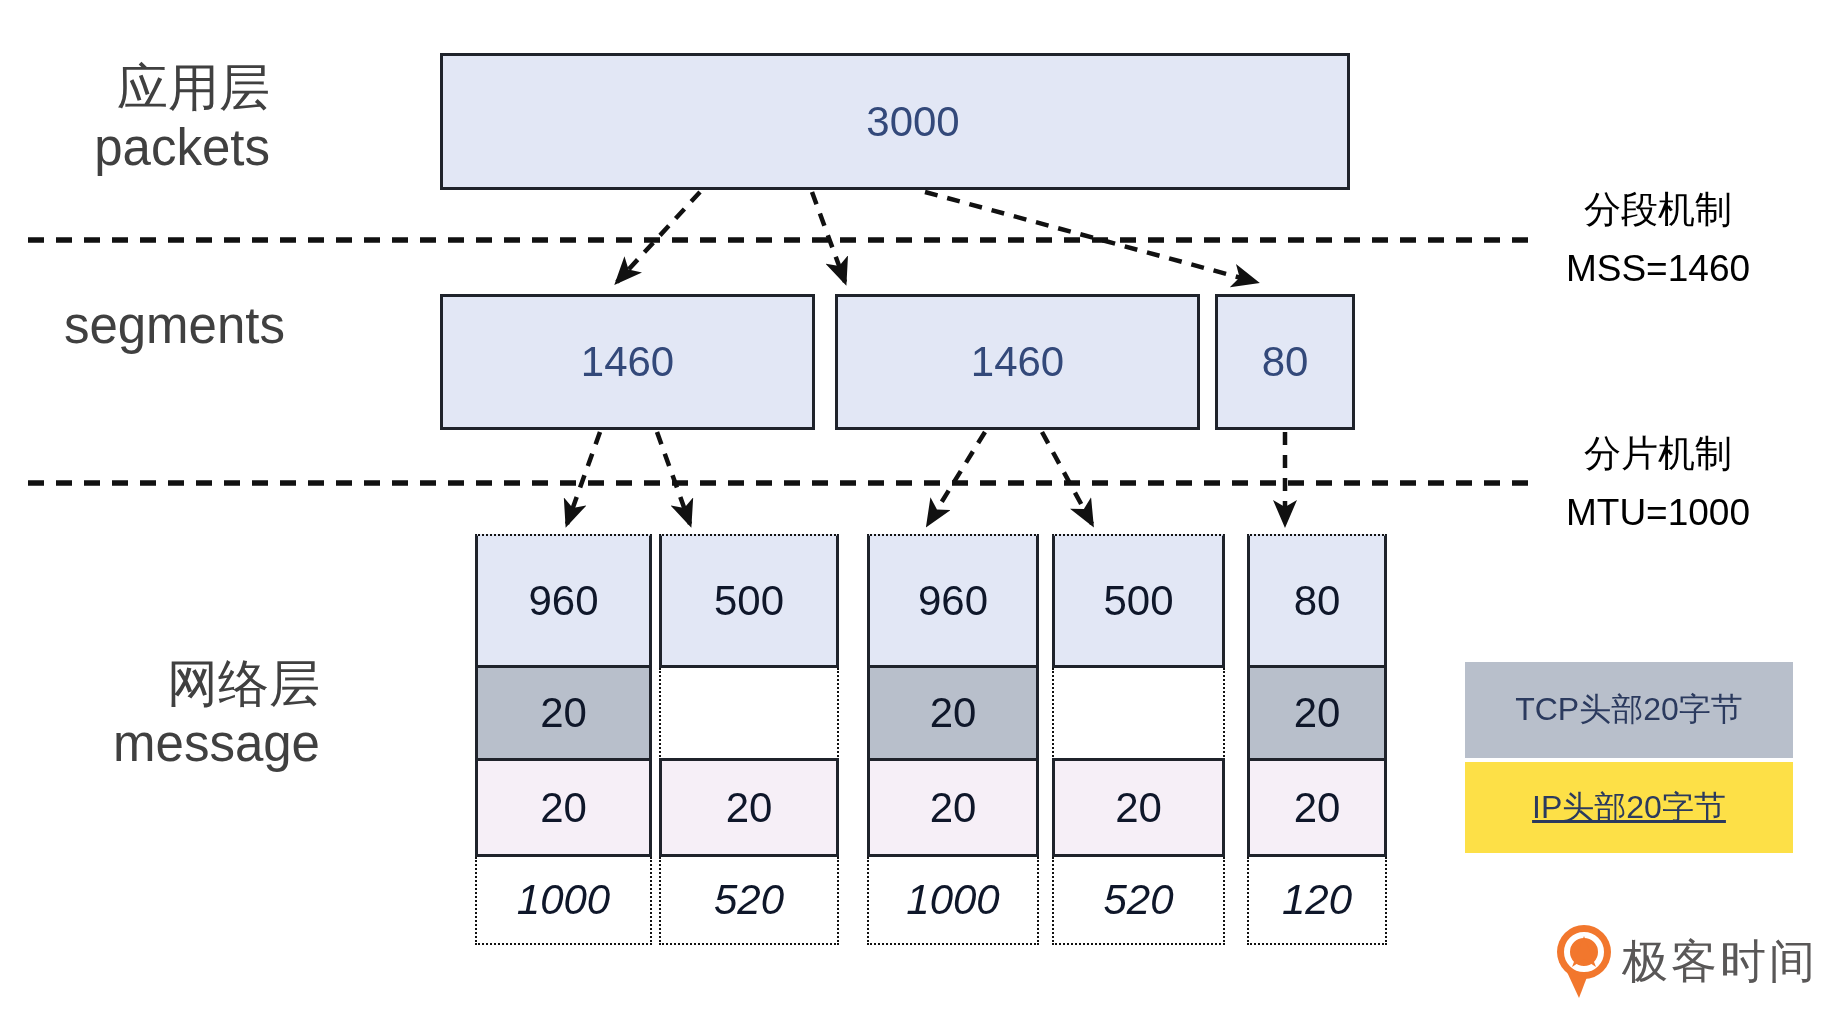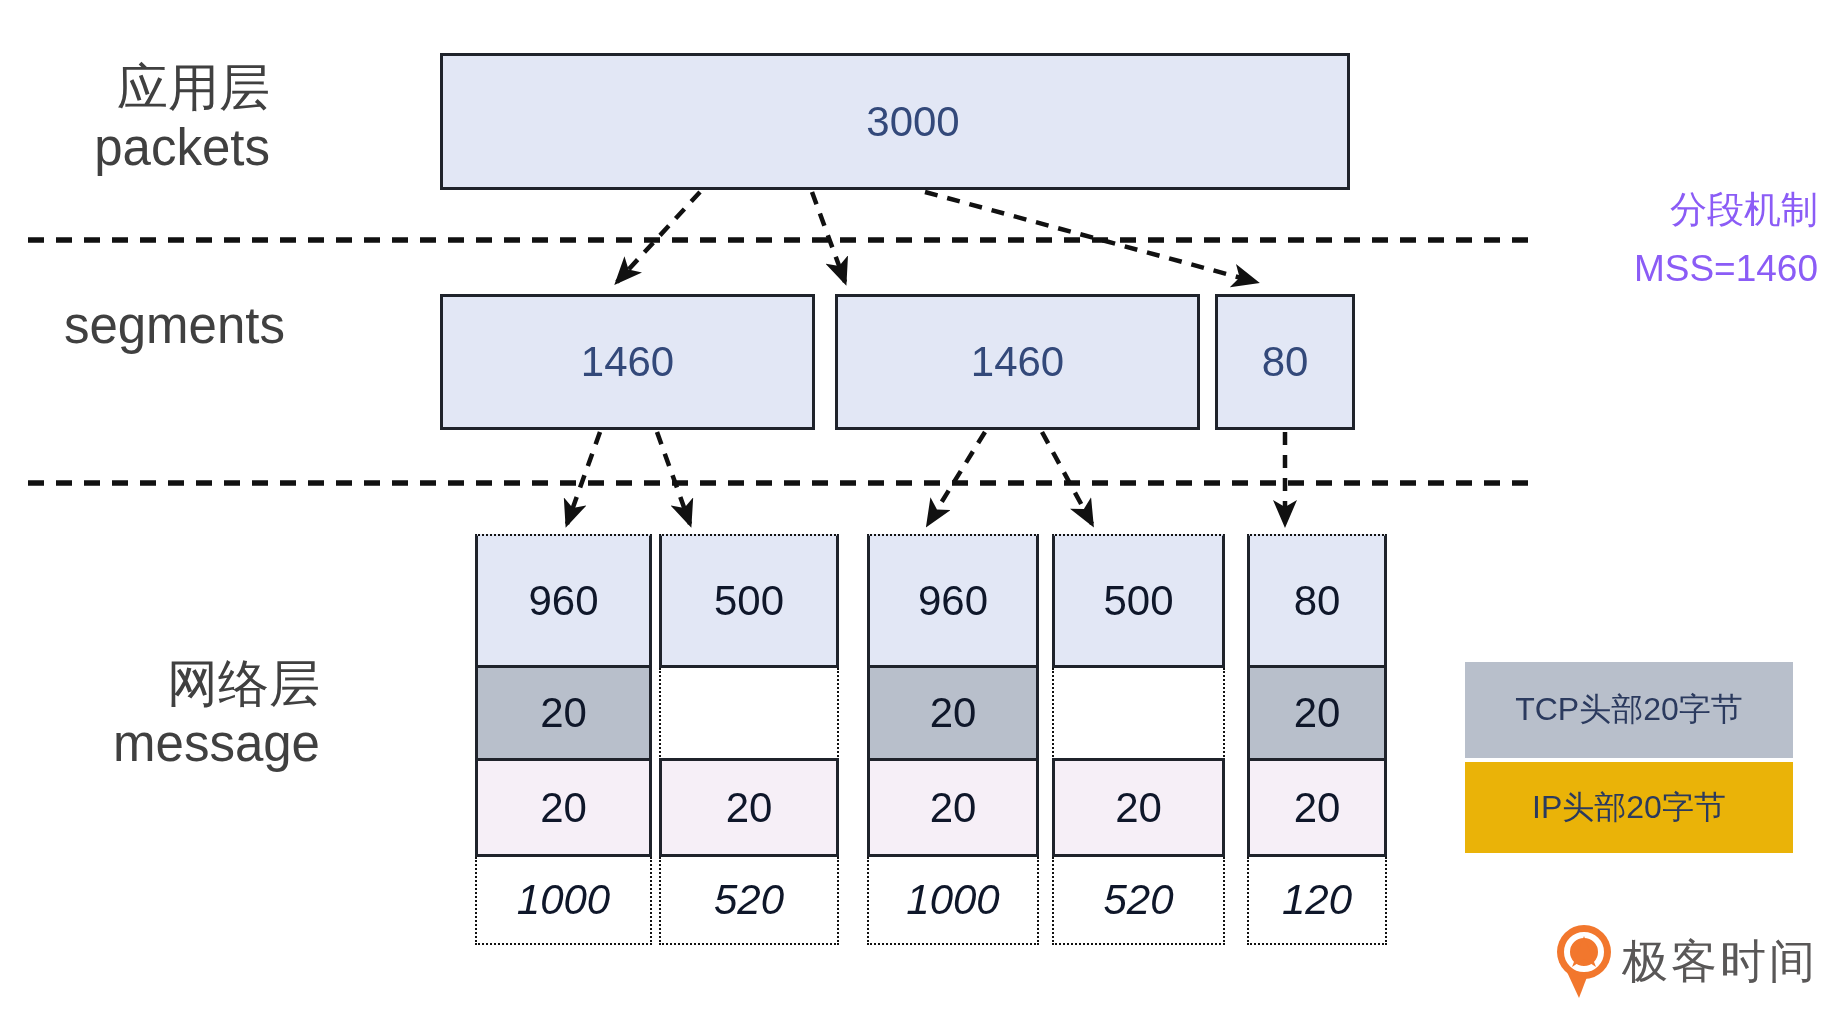--- a/index.html
+++ b/index.html
@@ -12,22 +12,22 @@
   .layer-label {
     position:absolute; width:240px; text-align:right;
     color:#404040; font-size:51px; line-height:60px;
   }
   .lbl-app       { left:30px;  top:58px;  }
   .lbl-transport { left:45px;  top:296px; }
   .lbl-network   { left:80px;  top:654px; }
 
   
   .note-label {
-    position:absolute; left:1498px; width:320px; text-align:right;
-    color:#8b5cf6; font-size:37px; line-height:59px;
+    position:absolute; left:1498px; width:320px; text-align:center;
+    color:#000000; font-size:37px; line-height:59px;
   }
   .note-mss { top:180px; }
   .note-mtu { top:424px; }
 
   
   .box-solid {
     position:absolute; box-sizing:border-box;
     background:#e2e7f5; border:3px solid #1f232b;
     display:flex; align-items:center; justify-content:center;
     color:#33497a; font-size:42px;
@@ -79,21 +79,21 @@
     font-style:italic;
   }
 
   
   .legend-item {
     position:absolute; left:1465px; width:328px;
     display:flex; align-items:center; justify-content:center;
     color:#2b3a5e; font-size:32px;
   }
   .legend-tcp { top:662px; height:96px; background:#b8bfcb; }
-  .legend-ip  { top:762px; height:91px; background:#eab308; }
+  .legend-ip  { top:762px; height:91px; background:#fde047;text-decoration:underline; }
 
   
   .overlay { position:absolute; left:0; top:0; pointer-events:none; }
 
   
   .logo { position:absolute; left:1556px; top:922px; width:270px; height:86px; }
   .logo-icon { position:absolute; left:0; top:2px; }
   .logo-text {
     position:absolute; left:66px; top:8px;
     font-size:46px; font-weight:normal; color:#595757; letter-spacing:3px;
@@ -113,20 +113,24 @@
     <div>segments</div>
   </div>
   <div class="layer-label lbl-network">
     <div>网络层</div>
     <div>message</div>
   </div>
 
   <div class="note-label note-mss">
     <div>分段机制</div>
     <div>MSS=1460</div>
+  </div>
+  <div class="note-label note-mtu">
+    <div>分片机制</div>
+    <div>MTU=1000</div>
   </div>
 
   <div class="box-solid msg-box">
     <span>3000</span>
   </div>
 
   <div class="box-solid seg-1">
     <span>1460</span>
   </div>
   <div class="box-solid seg-2">

